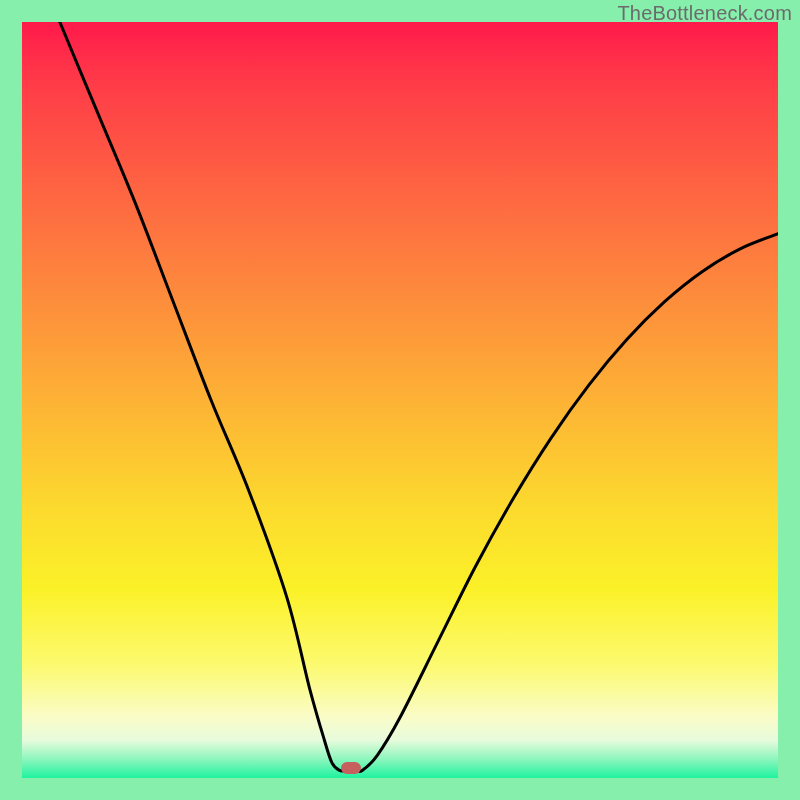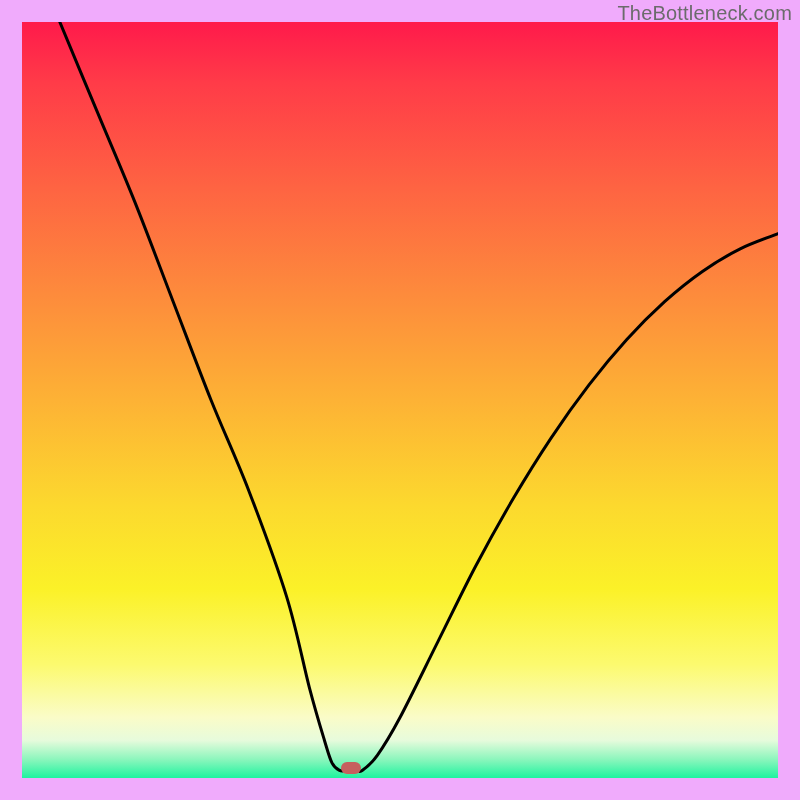--- a/index.html
+++ b/index.html
@@ -10,21 +10,21 @@
     overflow: hidden;
     background: #000;
     font-family: Arial, Helvetica, sans-serif;
   }
   .frame {
     position: absolute;
     left: 0;
     top: 0;
     width: 800px;
     height: 800px;
-    background: #f0abfc;
+    background: #86efac;
   }
   .plot-area {
     position: absolute;
     left: 22px;
     top: 22px;
     width: 756px;
     height: 756px;
     
     background: linear-gradient(to bottom,
       #ff1a4b 0%,

